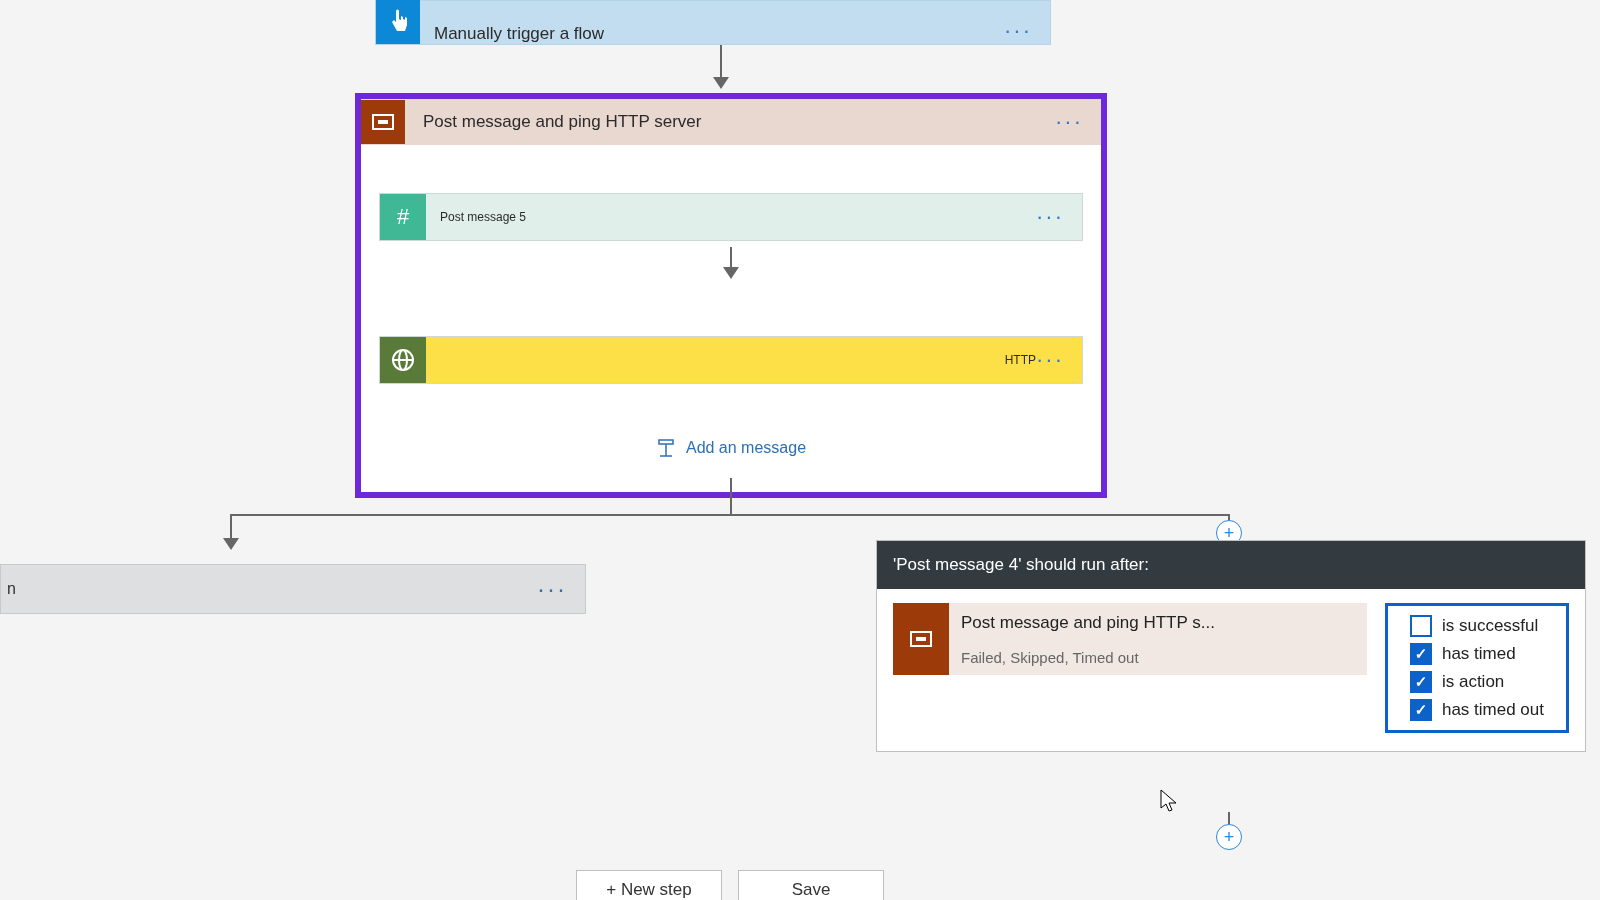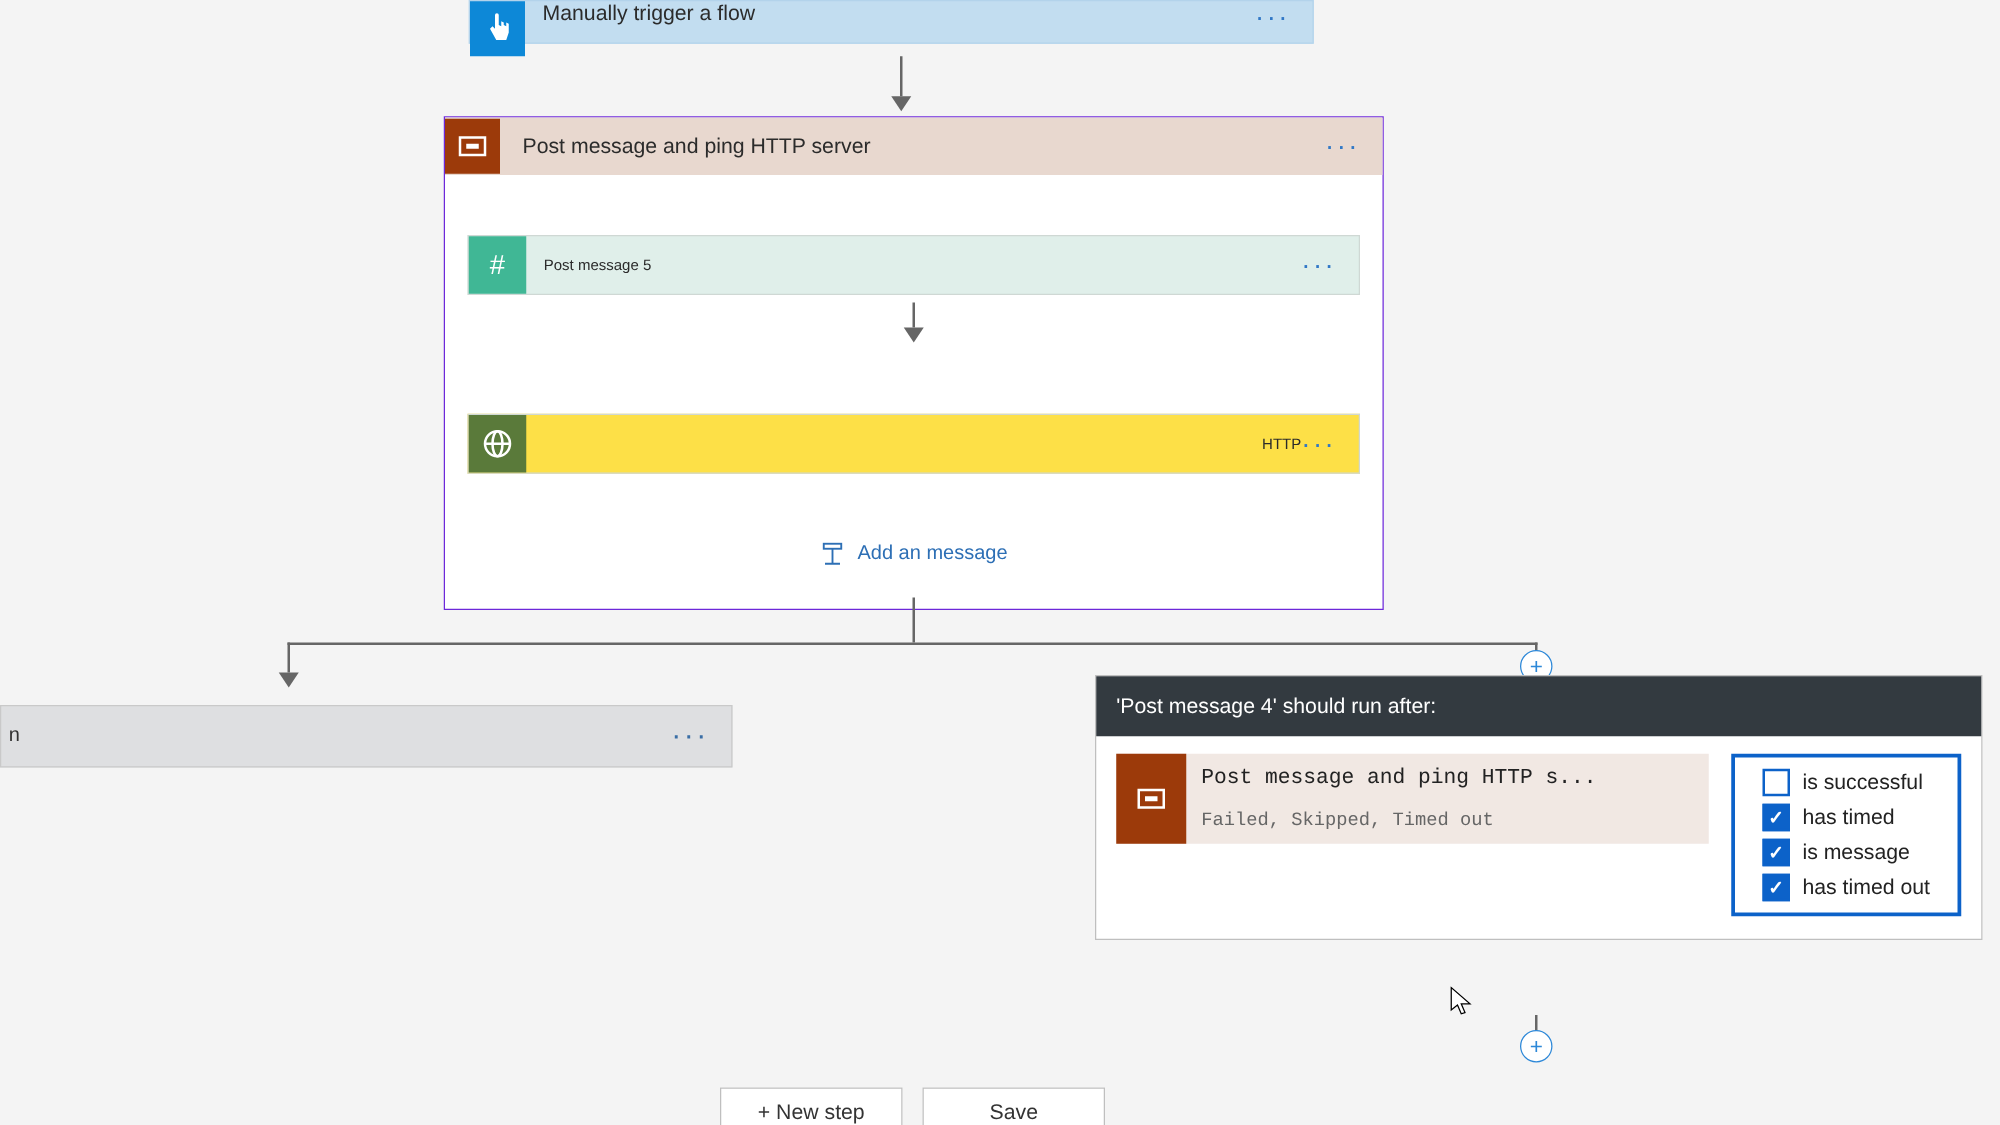--- a/index.html
+++ b/index.html
@@ -10,23 +10,23 @@
     height: 900px;
     overflow: hidden;
     position: relative;
   }
   .canvas { position: relative; width: 100%; height: 100%; }
 
   
   .trigger-card {
     position: absolute;
     left: 375px; top: 0;
-    width: 676px; height: 35px;
+    width: 676px; height: 45px;
     background: #c2ddf0;
-    display: flex; align-items: flex-start;
+    display: flex; align-items: flex-end;
     border: 1px solid #b3d3eb;
   }
   .trigger-icon {
     width: 44px; height: 44px;
     background: #0d88d7;
     display: flex; align-items: center; justify-content: center;
     color: #fff; font-size: 22px;
   }
   .trigger-label { margin-left: 14px; color: #2b2b2b; font-size: 17px; flex: 1; }
   .card-menu { margin-right: 18px; color: #3178c6; font-size: 22px; letter-spacing: 2px; cursor: pointer; }
@@ -42,21 +42,21 @@
     border-left: 8px solid transparent;
     border-right: 8px solid transparent;
     border-top: 12px solid #666;
   }
 
   
   .scope-card {
     position: absolute;
     left: 355px; top: 93px;
     width: 752px;
-    border: 1px solid #6d28d9;
+    border: 6px solid #6d28d9;
     background: #fff;
   }
   .scope-header {
     height: 46px;
     background: #e8d8cf;
     display: flex; align-items: center;
   }
   .scope-icon {
     width: 44px; height: 44px;
     background: #9c3a0a;
@@ -163,21 +163,20 @@
     padding: 14px 16px 18px 16px;
     display: flex;
     gap: 18px;
     align-items: flex-start;
   }
   .panel-prev {
     flex: 1;
     background: #f1e8e3;
     display: flex; align-items: center;
     height: 72px;
-    font-family: Liberation Mono, monospace;
   }
   .panel-prev-icon {
     width: 56px; height: 72px;
     background: #9c3a0a;
     display: flex; align-items: center; justify-content: center;
   }
   .panel-prev-text { padding: 8px 12px; }
   .panel-prev-title { font-size: 17px; color: #222; }
   .panel-prev-sub { font-size: 15px; color: #666; margin-top: 16px; }
 
@@ -331,21 +330,21 @@
         <div class="cond-row">
           <div class="cond-check"></div>
           <span>is successful</span>
         </div>
         <div class="cond-row">
           <div class="cond-check checked">✓</div>
           <span>has timed</span>
         </div>
         <div class="cond-row">
           <div class="cond-check checked">✓</div>
-          <span>is message</span>
+          <span>is action</span>
         </div>
         <div class="cond-row">
           <div class="cond-check checked">✓</div>
           <span>has timed out</span>
         </div>
       </div>
     </div>
   </div>
 
   <div style="position:absolute; left:1228px; top:812px; width:2px; height:18px; background:#666;"></div>

